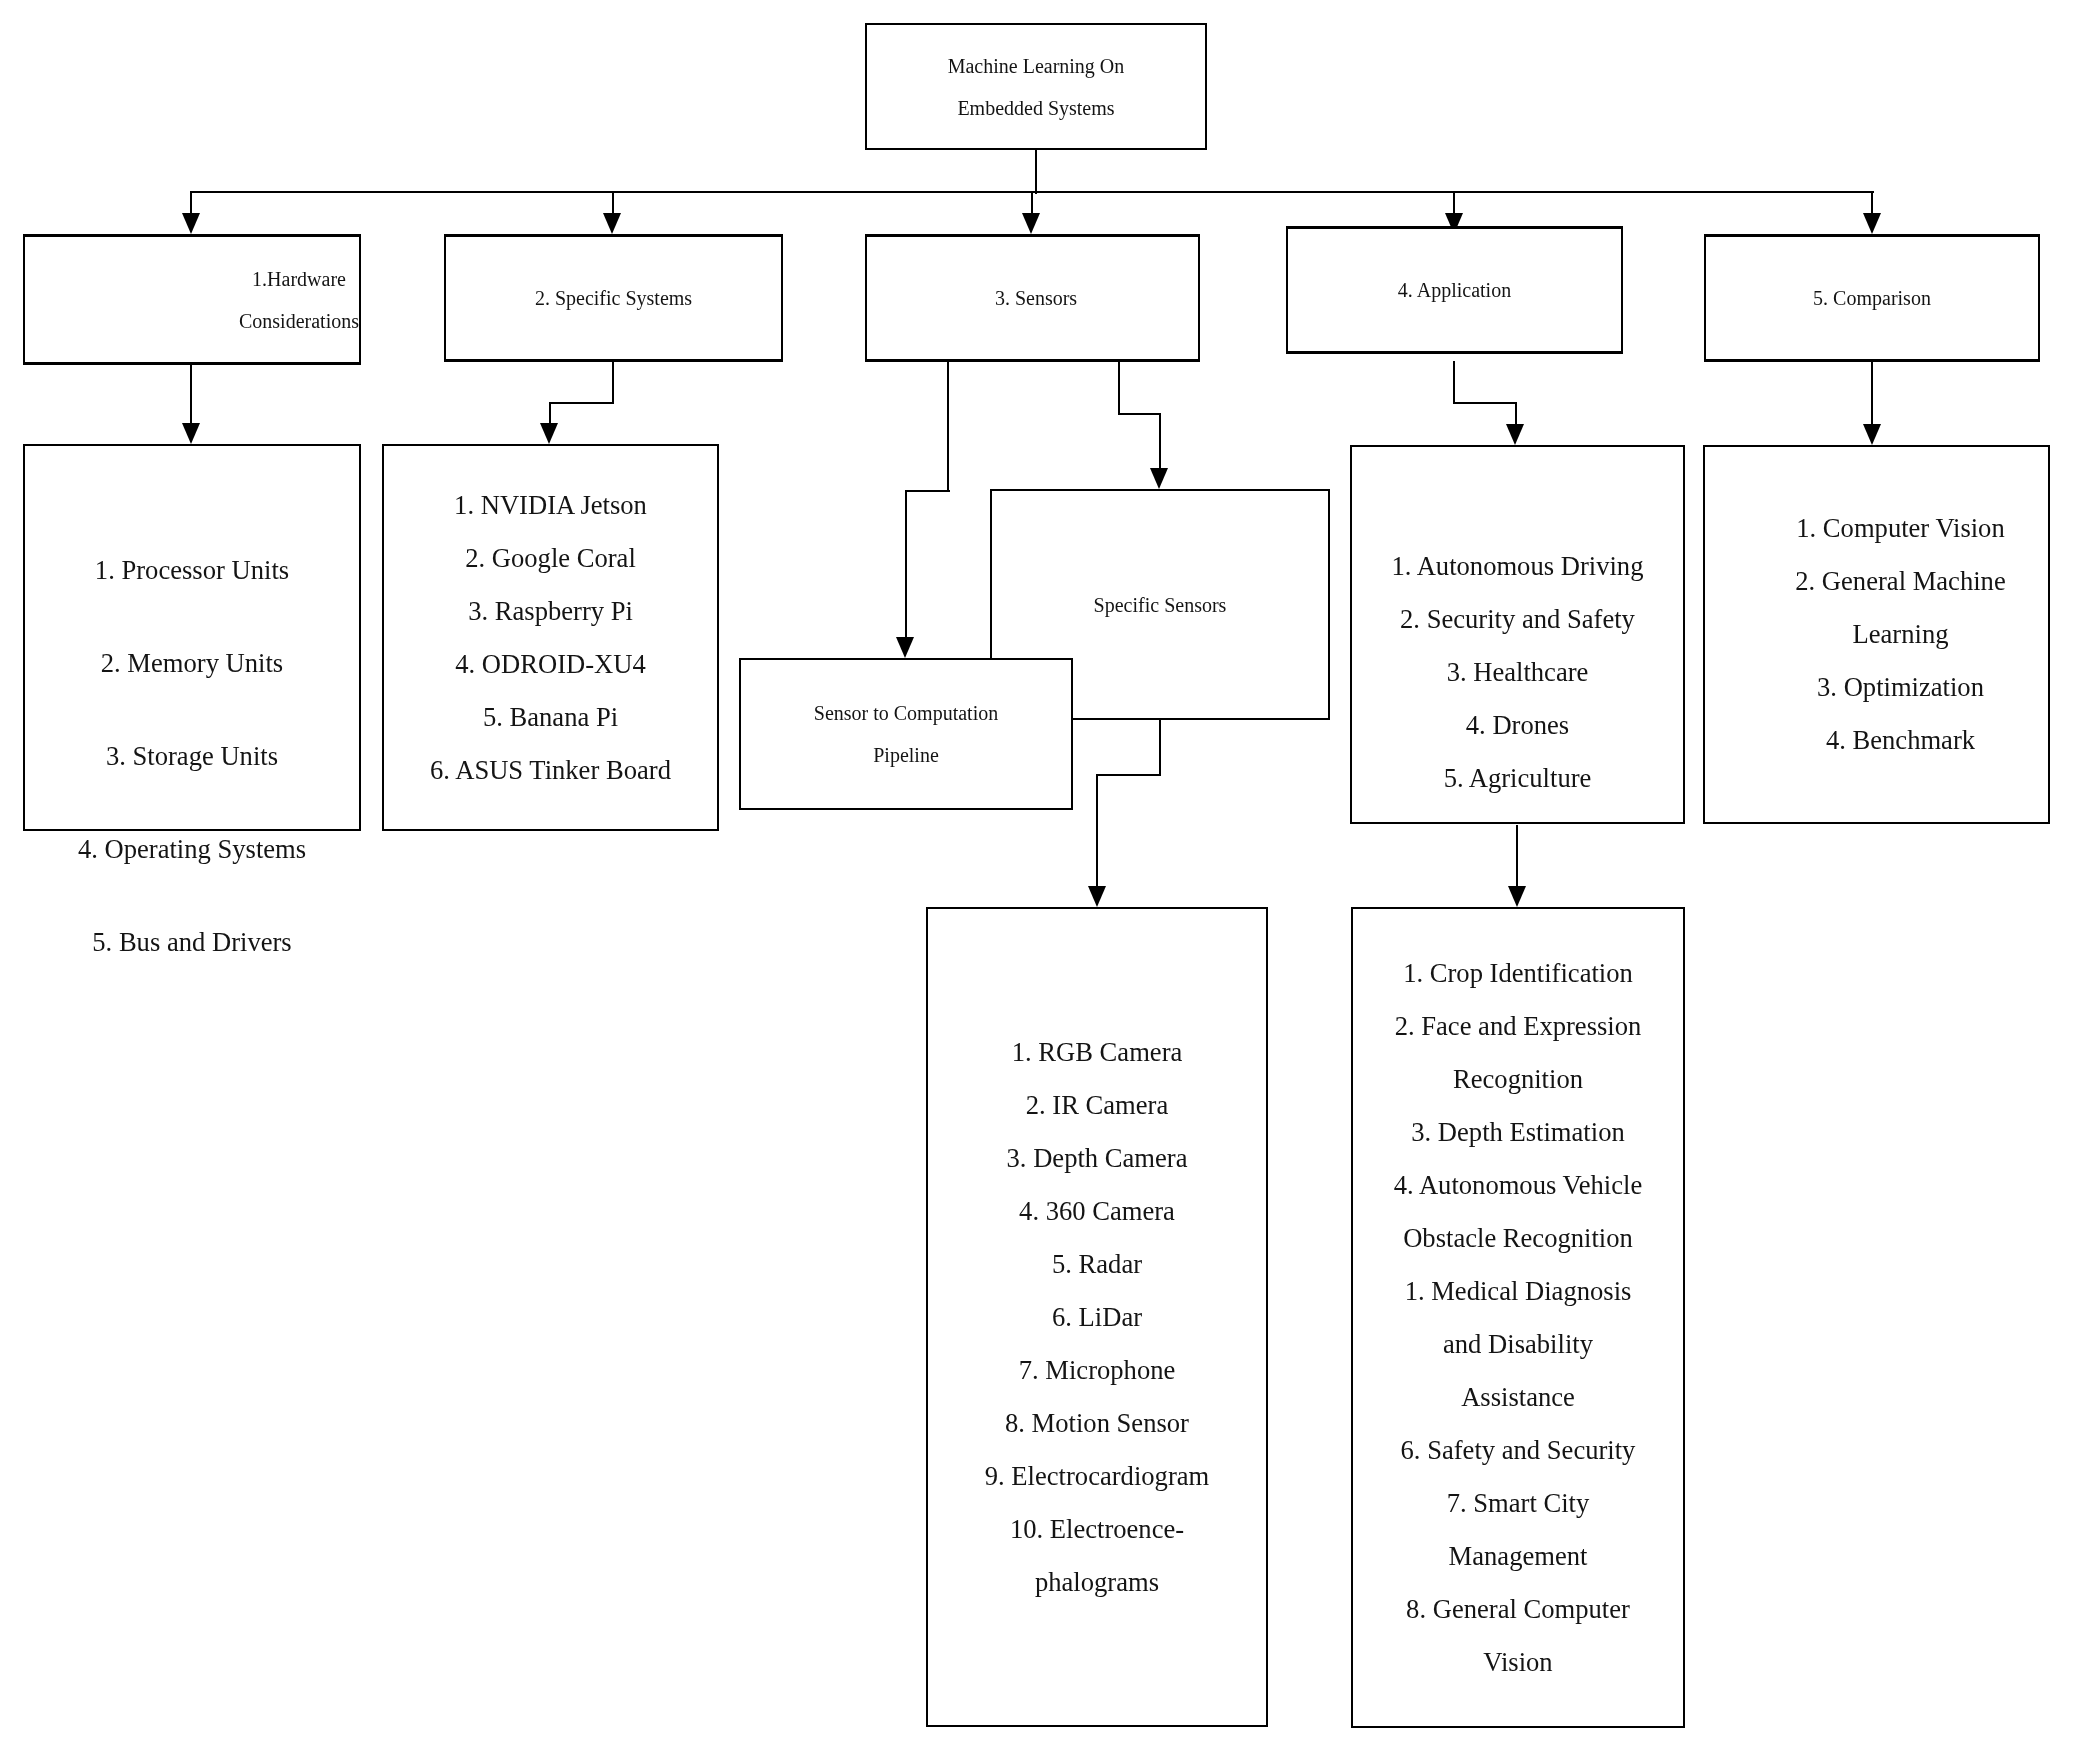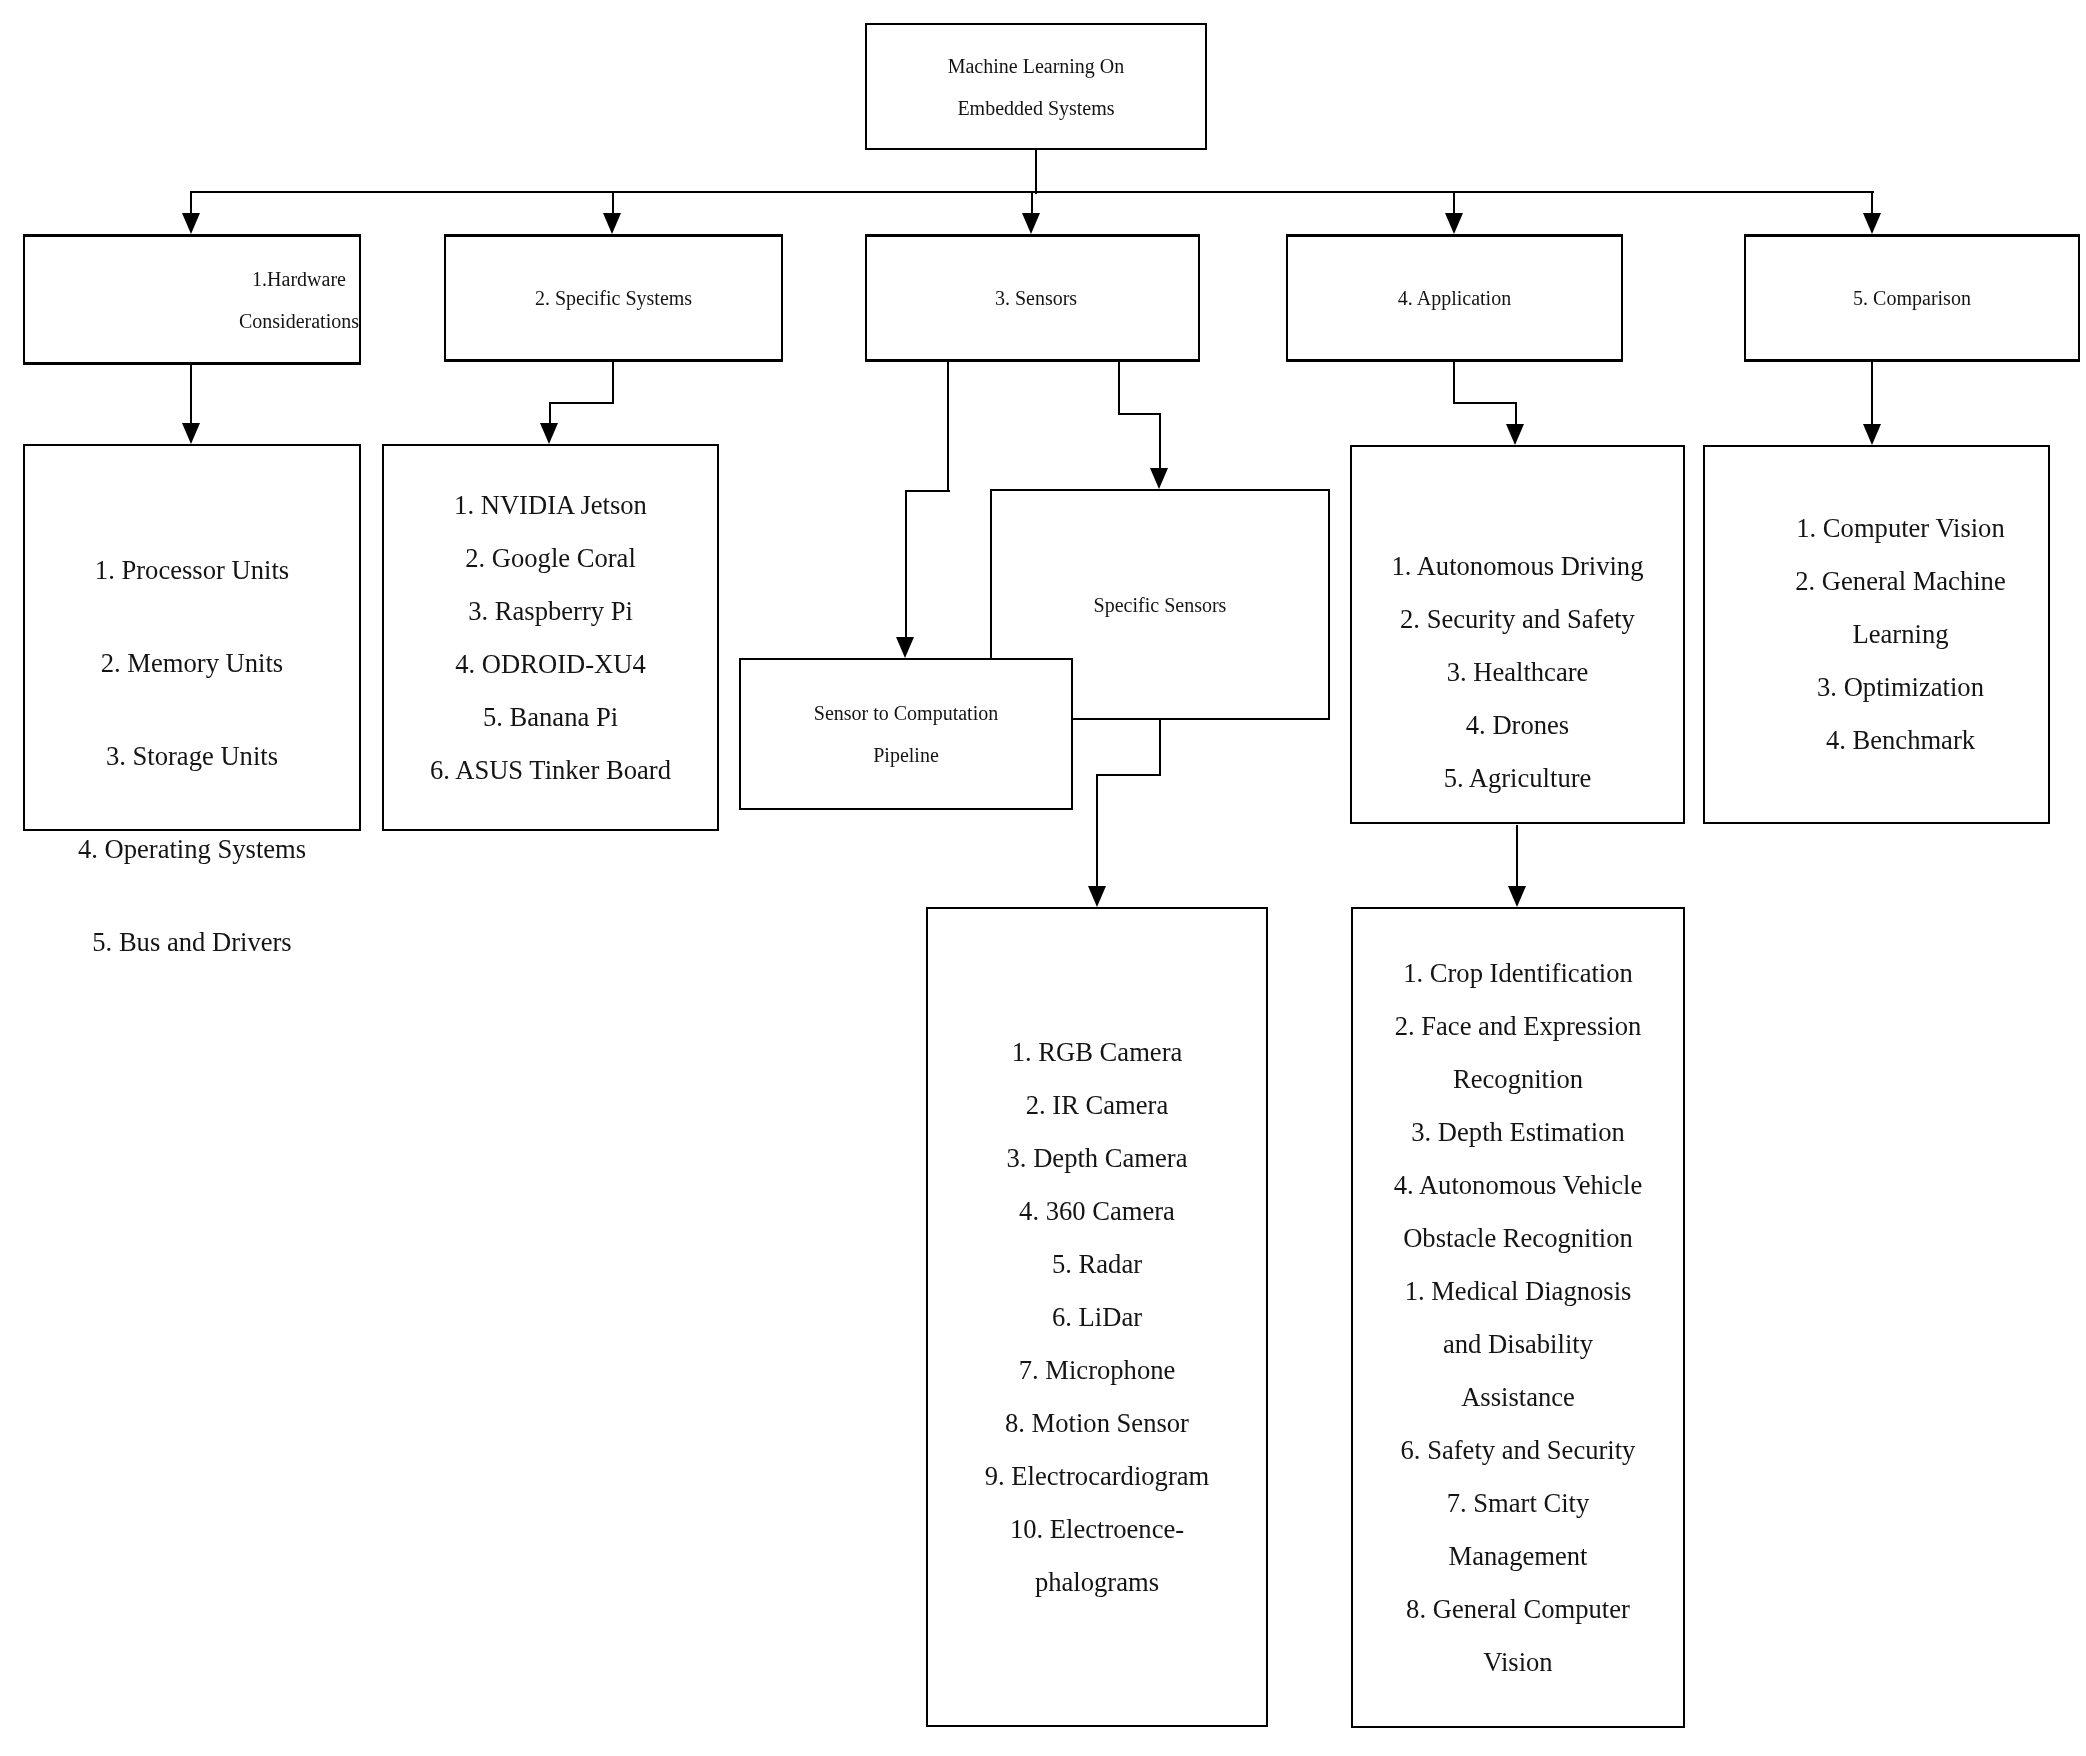--- a/index.html
+++ b/index.html
@@ -108,25 +108,25 @@
   </div>
 
   <div class="box node thicktb" style="left:444px;top:234px;width:339px;height:128px;">
     <span class="label">2. Specific Systems</span>
   </div>
 
   <div class="box node thicktb" style="left:865px;top:234px;width:335px;height:128px;padding-left:7px;">
     <span class="label">3. Sensors</span>
   </div>
 
-  <div class="box node thicktb" style="left:1286px;top:234px;width:337px;height:128px;">
+  <div class="box node thicktb" style="left:1286px;top:226px;width:337px;height:128px;">
     <span class="label">4. Application</span>
   </div>
 
-  <div class="box node thicktb" style="left:1744px;top:234px;width:336px;height:128px;">
+  <div class="box node thicktb" style="left:1704px;top:234px;width:336px;height:128px;">
     <span class="label">5. Comparison</span>
   </div>
 
   <div class="box list pad-hw" style="left:23px;top:444px;width:338px;height:387px;">
     <div class="item">1. Processor Units</div>
     <div class="item">2. Memory Units</div>
     <div class="item">3. Storage Units</div>
     <div class="item">4. Operating Systems</div>
     <div class="item">5. Bus and Drivers</div>
   </div>

